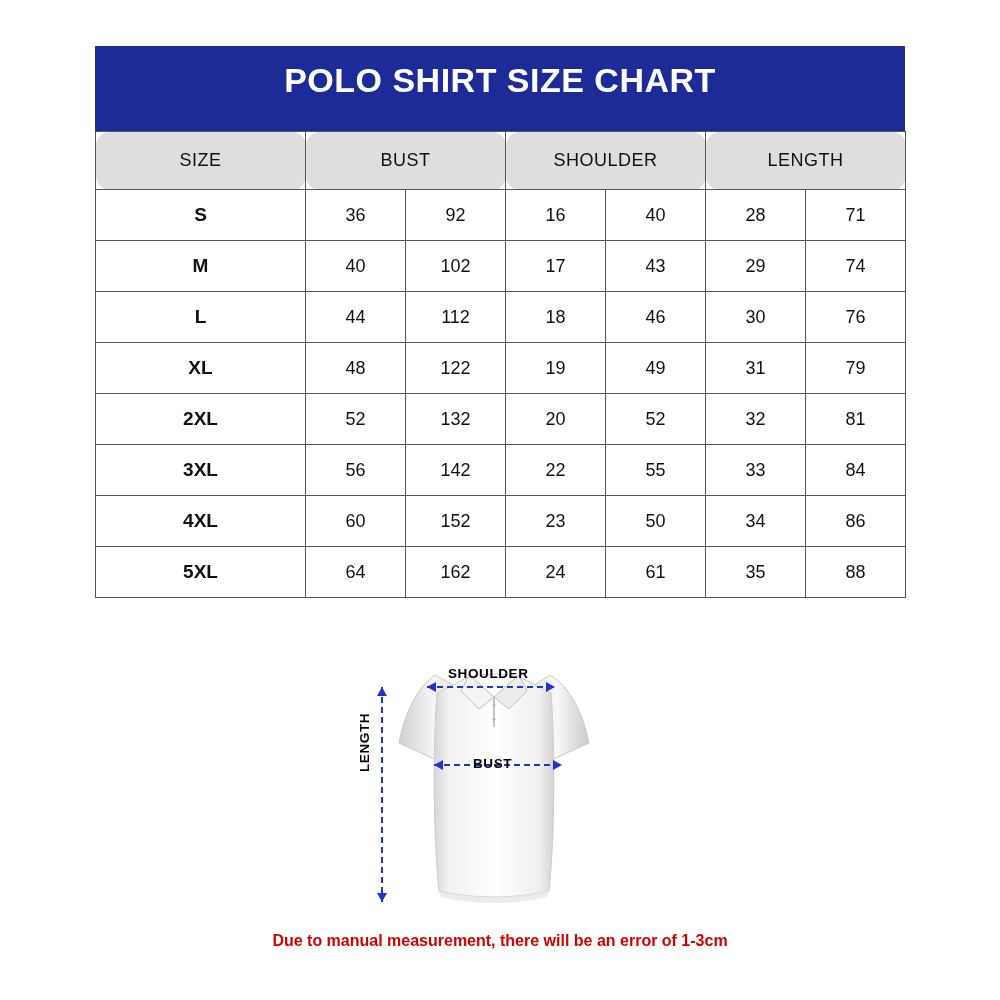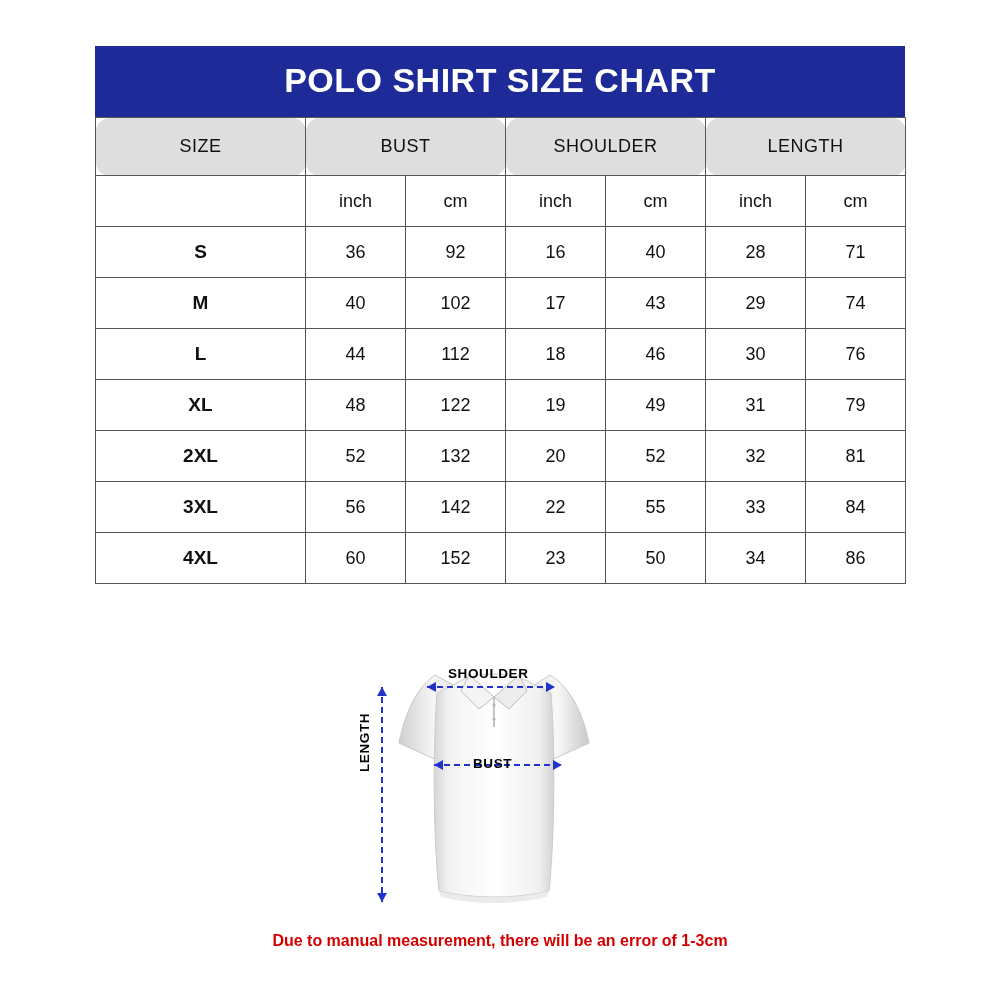--- a/index.html
+++ b/index.html
@@ -24,21 +24,21 @@
     width: 810px;
   }
 
   .chart-title {
     background: #1f2a99;
     color: #ffffff;
     text-align: center;
     font-size: 34px;
     font-weight: bold;
     letter-spacing: 0.5px;
-    padding: 17px 0 20px 0;
+    padding: 17px 0 34px 0;
     line-height: 1;
   }
 
   table.size-table {
     border-collapse: collapse;
     width: 810px;
     table-layout: fixed;
   }
   table.size-table td,
   table.size-table th {
@@ -139,29 +139,20 @@
     </colgroup>
     <thead>
       <tr class="hdr-row">
         <th>SIZE</th>
         <th colspan="2">BUST</th>
         <th colspan="2">SHOULDER</th>
         <th colspan="2">LENGTH</th>
       </tr>
     </thead>
     <tbody>
-      <tr class="unit-row">
-        <td class="blank"></td>
-        <td>inch</td>
-        <td>cm</td>
-        <td>inch</td>
-        <td>cm</td>
-        <td>inch</td>
-        <td>cm</td>
-      </tr>
 
       <tr class="data-row">
         <td class="size-cell">S</td>
         <td>36</td>
         <td>92</td>
         <td>16</td>
         <td>40</td>
         <td>28</td>
         <td>71</td>
       </tr>
@@ -211,20 +202,29 @@
         <td>84</td>
       </tr>
       <tr class="data-row">
         <td class="size-cell">4XL</td>
         <td>60</td>
         <td>152</td>
         <td>23</td>
         <td>50</td>
         <td>34</td>
         <td>86</td>
+      </tr>
+      <tr class="data-row">
+        <td class="size-cell">5XL</td>
+        <td>64</td>
+        <td>162</td>
+        <td>24</td>
+        <td>61</td>
+        <td>35</td>
+        <td>88</td>
       </tr>
     </tbody>
   </table>
 </div>
 
 <div class="illus">
 
   <svg class="shirt-svg" width="290" height="290" viewBox="0 0 290 290">
     <defs>
       <linearGradient id="bodyGrad" x1="0" y1="0" x2="1" y2="0">

